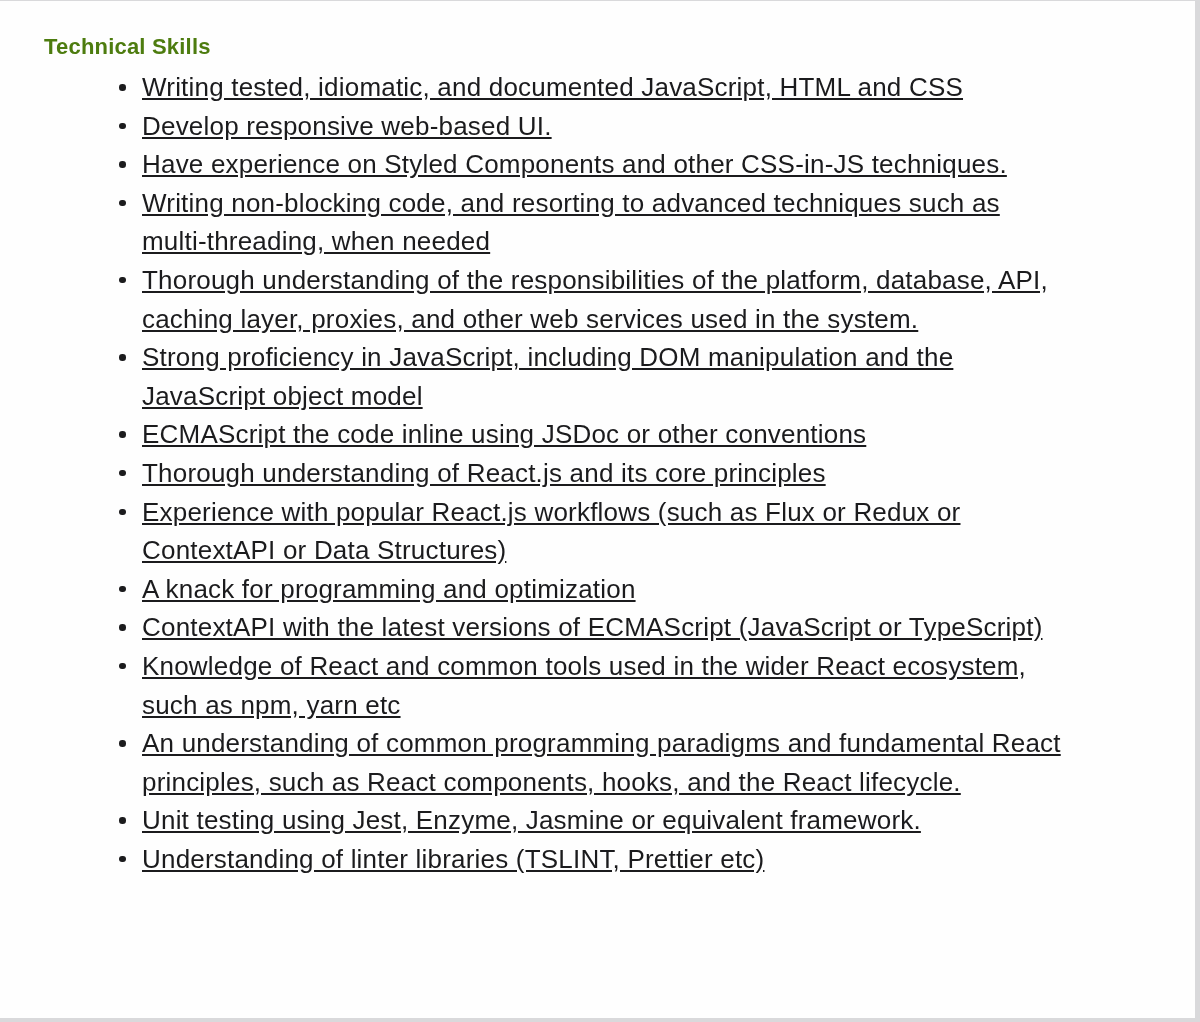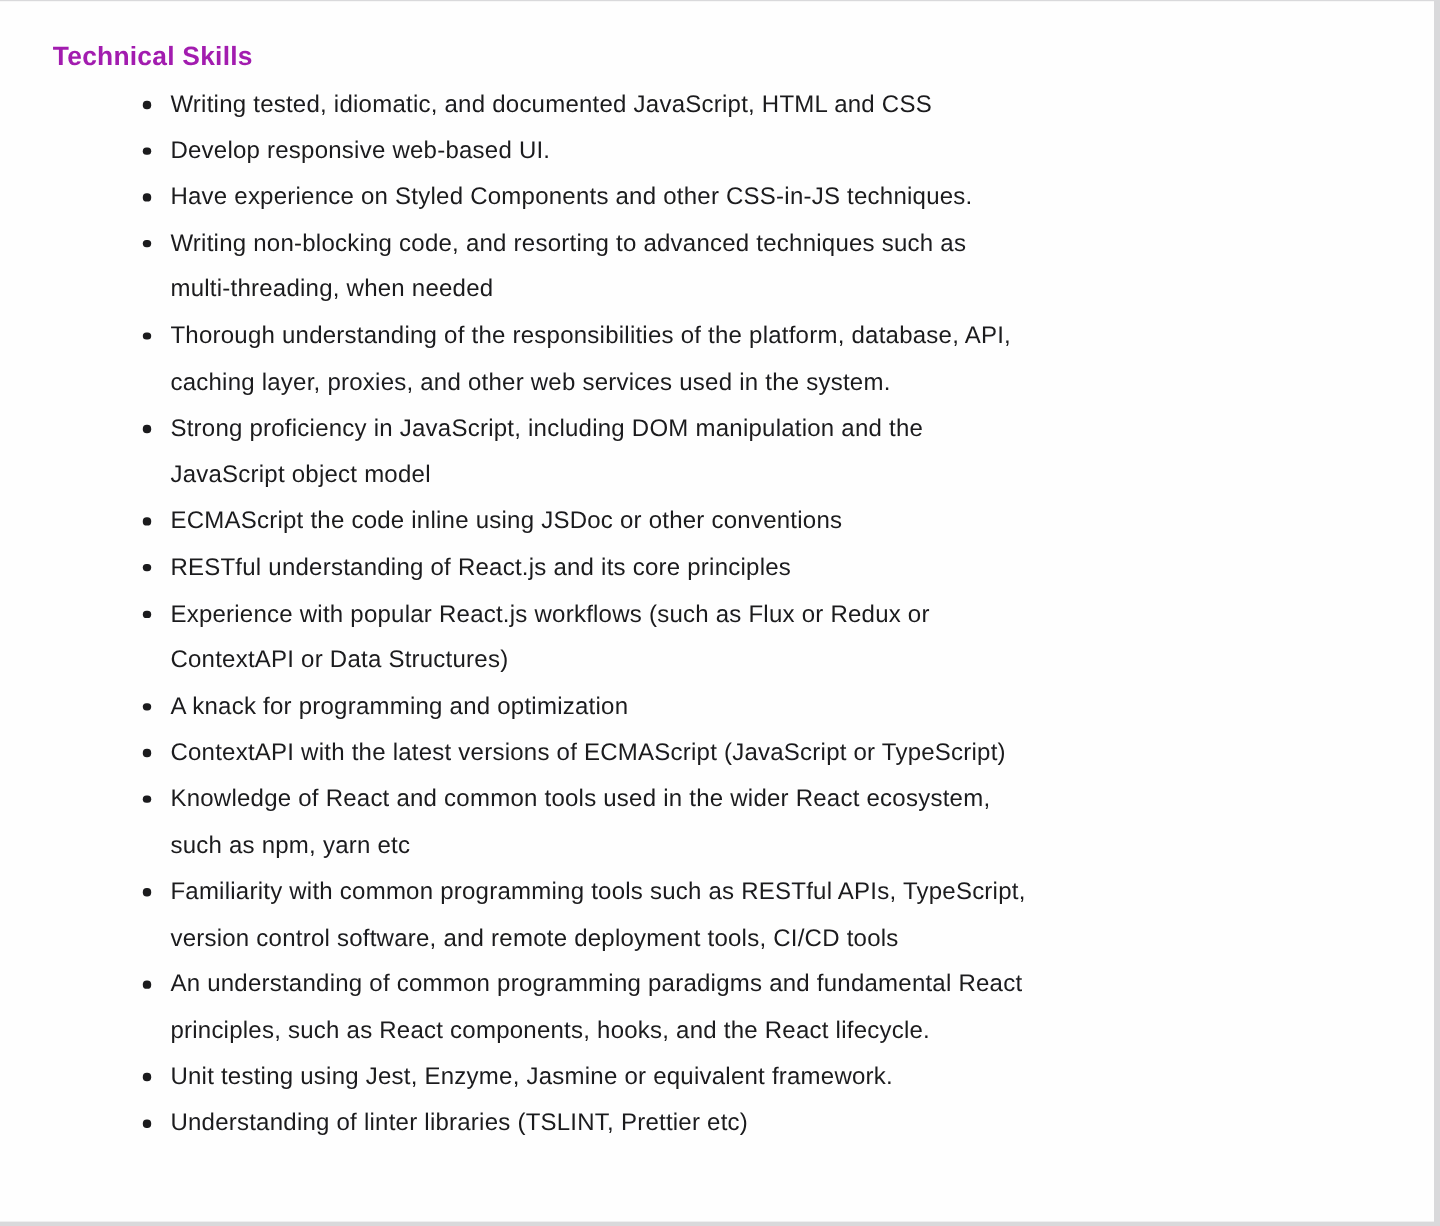--- a/index.html
+++ b/index.html
@@ -19,29 +19,30 @@
     background: #fefefe;
     color: #1b1b1d;
     overflow: hidden;
   }
   .section-heading {
     margin: 27px 0 0 44px;
     font-size: 22px;
     line-height: 38px;
     font-weight: 700;
     letter-spacing: 0.2px;
-    color: #a21caf;
+    color: #4d7c0f;
   }
   .skills-list {
     margin: 2px 0 0 0;
     padding: 0 36px 0 142px;
     list-style: none;
-    font-size: 20px;
+    font-size: 26px;
     line-height: 38.6px;
     letter-spacing: 0.2px;
+    text-decoration: underline;
   }
   .skill-item {
     position: relative;
   }
   .bullet {
     position: absolute;
     left: -23px;
     top: 16px;
     width: 6.5px;
     height: 6.5px;
@@ -61,27 +62,25 @@
     <li class="skill-item"><span class="bullet"></span><span class="skill-text">Writing tested, idiomatic, and documented JavaScript, HTML and CSS</span></li>
     <li class="skill-item"><span class="bullet"></span><span class="skill-text">Develop responsive web-based UI.</span></li>
     <li class="skill-item"><span class="bullet"></span><span class="skill-text">Have experience on Styled Components and other CSS-in-JS techniques.</span></li>
     <li class="skill-item"><span class="bullet"></span><span class="skill-text">Writing non-blocking code, and resorting to advanced techniques such as
 multi-threading, when needed</span></li>
     <li class="skill-item"><span class="bullet"></span><span class="skill-text">Thorough understanding of the responsibilities of the platform, database, API,
 caching layer, proxies, and other web services used in the system.</span></li>
     <li class="skill-item"><span class="bullet"></span><span class="skill-text">Strong proficiency in JavaScript, including DOM manipulation and the
 JavaScript object model</span></li>
     <li class="skill-item"><span class="bullet"></span><span class="skill-text">ECMAScript the code inline using JSDoc or other conventions</span></li>
-    <li class="skill-item"><span class="bullet"></span><span class="skill-text">RESTful understanding of React.js and its core principles</span></li>
+    <li class="skill-item"><span class="bullet"></span><span class="skill-text">Thorough understanding of React.js and its core principles</span></li>
     <li class="skill-item"><span class="bullet"></span><span class="skill-text">Experience with popular React.js workflows (such as Flux or Redux or
 ContextAPI or Data Structures)</span></li>
     <li class="skill-item"><span class="bullet"></span><span class="skill-text">A knack for programming and optimization</span></li>
     <li class="skill-item"><span class="bullet"></span><span class="skill-text">ContextAPI with the latest versions of ECMAScript (JavaScript or TypeScript)</span></li>
     <li class="skill-item"><span class="bullet"></span><span class="skill-text">Knowledge of React and common tools used in the wider React ecosystem,
 such as npm, yarn etc</span></li>
-    <li class="skill-item"><span class="bullet"></span><span class="skill-text">Familiarity with common programming tools such as RESTful APIs, TypeScript,
-version control software, and remote deployment tools, CI/CD tools</span></li>
     <li class="skill-item"><span class="bullet"></span><span class="skill-text">An understanding of common programming paradigms and fundamental React
 principles, such as React components, hooks, and the React lifecycle.</span></li>
     <li class="skill-item"><span class="bullet"></span><span class="skill-text">Unit testing using Jest, Enzyme, Jasmine or equivalent framework.</span></li>
     <li class="skill-item"><span class="bullet"></span><span class="skill-text">Understanding of linter libraries (TSLINT, Prettier etc)</span></li>
   </ul>
 </div>
 
 </body></html>

